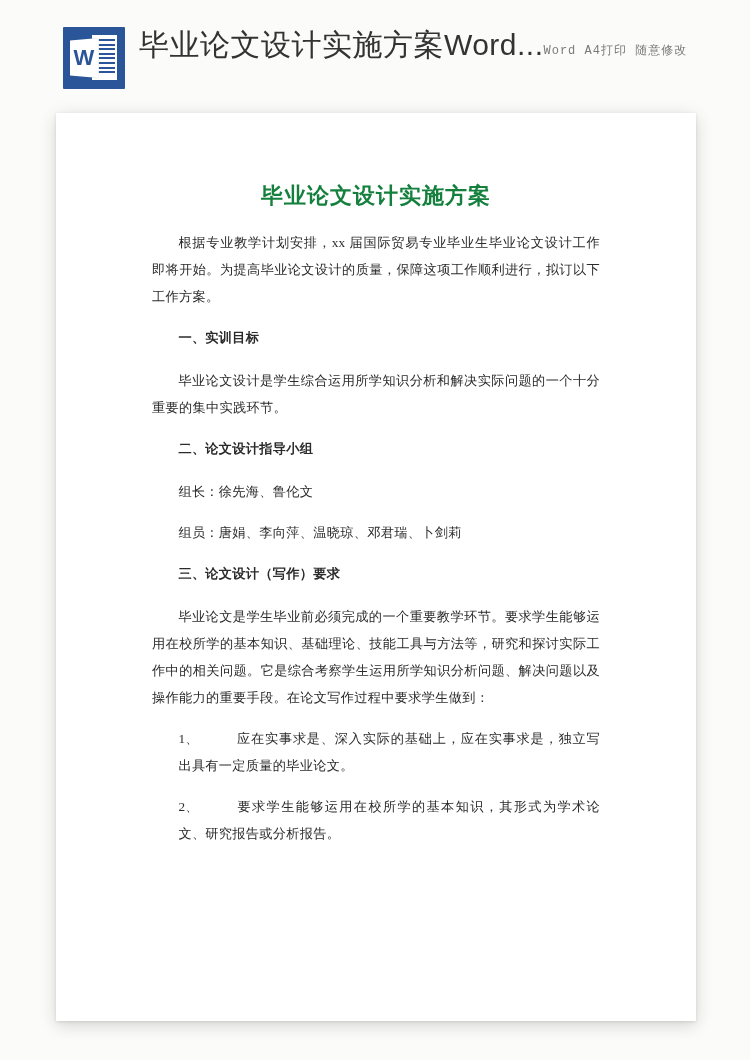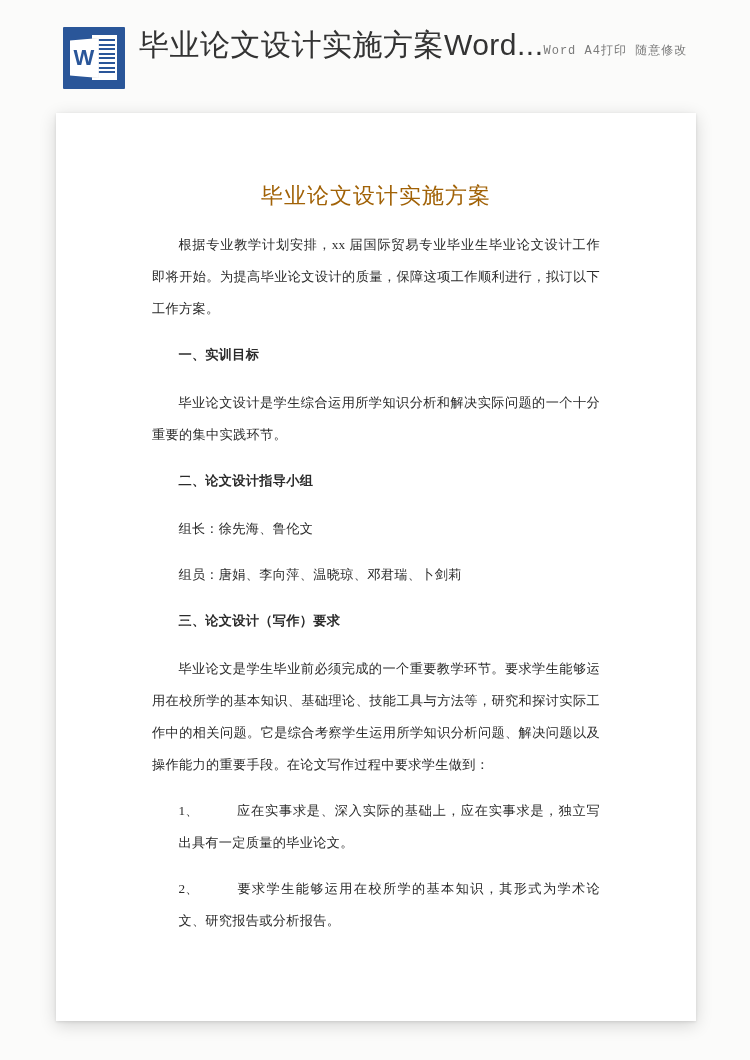--- a/index.html
+++ b/index.html
@@ -126,31 +126,31 @@
     top: 0;
     width: 448px;
     padding-top: 68px;
     box-sizing: content-box;
   }
 
   .doc-title {
     font-family: "Liberation Serif", "DejaVu Serif", serif;
     font-size: 22px;
     line-height: 30px;
-    font-weight: normal;
-    color: #a16207;
+    font-weight: bold;
+    color: #15803d;
     text-align: center;
     margin: 0 0 18px 0;
     letter-spacing: 1px;
   }
 
   .para {
     font-family: "Liberation Serif", "DejaVu Serif", serif;
     font-size: 13.2px;
-    line-height: 32px;
+    line-height: 27px;
     color: #2b2b2b;
     text-align: justify;
     text-justify: inter-ideograph;
     margin: 0 0 14px 0;
     text-indent: 2em;
     letter-spacing: .3px;
   }
   .para.heading {
     margin-bottom: 16px;
     font-weight: bold;

